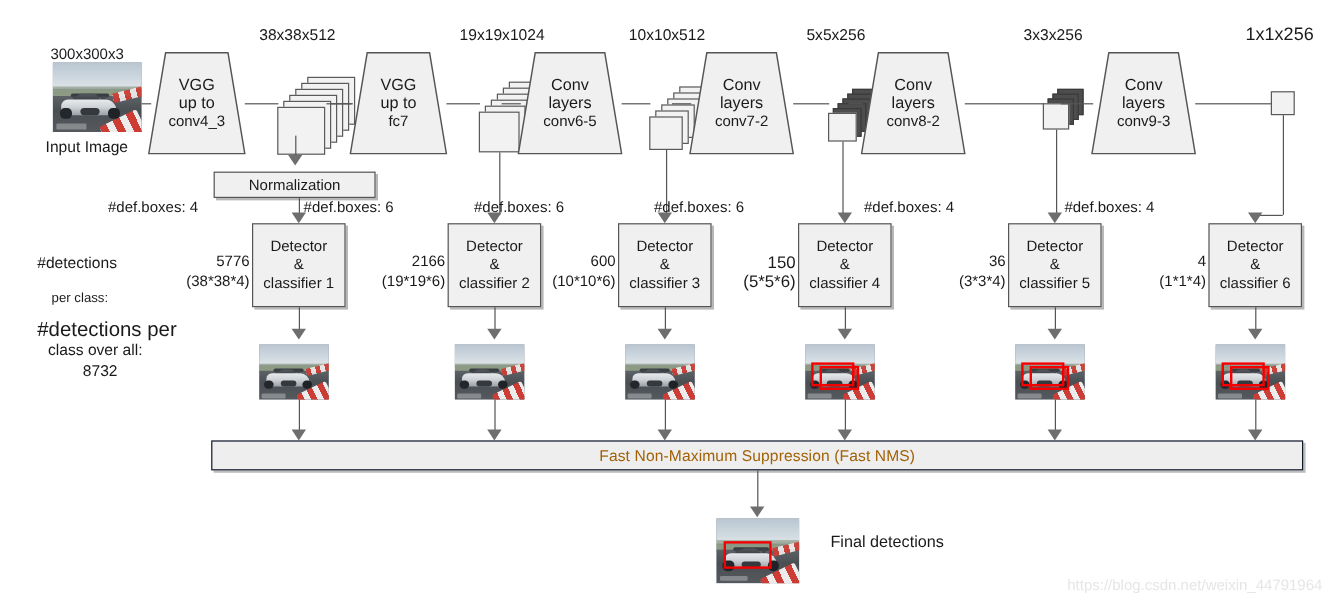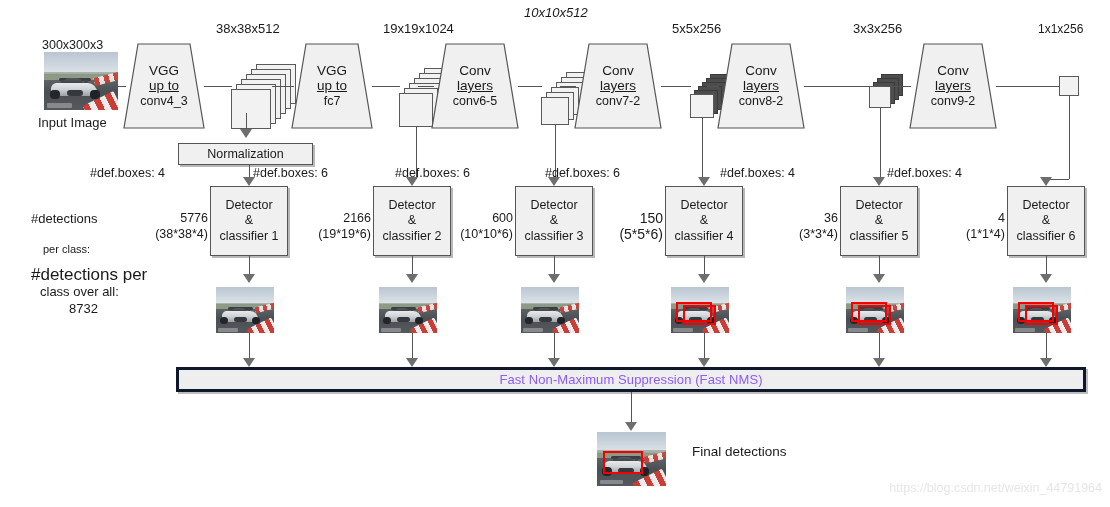--- a/index.html
+++ b/index.html
@@ -17,21 +17,21 @@
   .trap{
     position:absolute;
     display:flex;flex-direction:column;align-items:center;justify-content:center;
     background:#f0f0f0;
     color:#1a1a1a;
     font-size:13px;line-height:15.5px;
     text-align:center;
     box-sizing:border-box;
   }
   .trap .t1{font-size:13.5px;}
-  .trap .t2{font-size:13.5px;text-decoration:underline;}
+  .trap .t2{font-size:13.5px;}
   .trap .t3{font-size:12.5px;}
 
   
   .rect{
     position:absolute;box-sizing:border-box;
     background:#f0f0f0;border:1px solid #555;
     box-shadow:2px 2px 0 0 #b8b8b8;
     display:flex;align-items:center;justify-content:center;
     text-align:center;font-size:12.5px;line-height:15px;
   }
@@ -90,24 +90,24 @@
   .ph-diff{position:absolute;left:34%;bottom:16%;width:36%;height:26%;
     background:#35393d;border-radius:3px;}
   .ph-wm{position:absolute;left:4%;bottom:3%;width:34%;height:9%;
     background:rgba(255,255,255,.30);border-radius:1px;}
 
   .bbox{position:absolute;border:2px solid #f40000;box-sizing:border-box;}
 
   
   #nms-bar{
     position:absolute;box-sizing:border-box;
-    background:#eeeeee;border:3px solid #0f172a;
+    background:#eeeeee;border:1px solid #0f172a;
     box-shadow:2px 2px 0 0 #bdbdbd;
     display:flex;align-items:center;justify-content:center;
-    font-size:13px;color:#8b5cf6;letter-spacing:.1px;
+    font-size:13px;color:#a16207;letter-spacing:.1px;
   }
 
   #watermark{
     position:absolute;right:8px;bottom:12px;
     font-size:12.5px;color:#e6e6e6;white-space:nowrap;
   }
 </style>
 </head>
 <body>
 
@@ -170,21 +170,21 @@
       <div class="sheet front" style="left:0px;top:25px;width:34px;height:34px;"></div>
     </div>
     <svg style="position:absolute;left:432px;top:44px;overflow:visible;" width="86" height="84">
       <polygon points="14,0 72,0 86,84 0,84" fill="#f0f0f0" stroke="#555" stroke-width="1.2"></polygon>
     </svg>
     <div class="trap" style="left:432px;top:44px;width:86px;height:84px;background:transparent;">
       <div class="t1">Conv</div>
       <div class="t2">layers</div>
       <div class="t3">conv6-5</div>
     </div>
-    <div class="lbl" style="left:524px;top:6px;font-size:13px;font-style:italic;">10x10x512</div>
+    <div class="lbl" style="left:524px;top:22px;font-size:13px;">10x10x512</div>
     <div class="stack" style="left:541px;top:72px;width:57px;height:57px;">
       <div class="sheet" style="left:25px;top:0px;width:28px;height:28px;"></div>
       <div class="sheet" style="left:20px;top:5px;width:28px;height:28px;"></div>
       <div class="sheet" style="left:15px;top:10px;width:28px;height:28px;"></div>
       <div class="sheet" style="left:10px;top:15px;width:28px;height:28px;"></div>
       <div class="sheet" style="left:5px;top:20px;width:28px;height:28px;"></div>
       <div class="sheet front" style="left:0px;top:25px;width:28px;height:28px;"></div>
     </div>
     <svg style="position:absolute;left:575px;top:44px;overflow:visible;" width="86" height="84">
       <polygon points="14,0 72,0 86,84 0,84" fill="#f0f0f0" stroke="#555" stroke-width="1.2"></polygon>
@@ -217,23 +217,23 @@
       <div class="sheet dark" style="left:8px;top:4px;width:22px;height:22px;"></div>
       <div class="sheet dark" style="left:4px;top:8px;width:22px;height:22px;"></div>
       <div class="sheet front" style="left:0px;top:12px;width:22px;height:22px;"></div>
     </div>
     <svg style="position:absolute;left:910px;top:44px;overflow:visible;" width="86" height="84">
       <polygon points="14,0 72,0 86,84 0,84" fill="#f0f0f0" stroke="#555" stroke-width="1.2"></polygon>
     </svg>
     <div class="trap" style="left:910px;top:44px;width:86px;height:84px;background:transparent;">
       <div class="t1">Conv</div>
       <div class="t2">layers</div>
-      <div class="t3">conv9-2</div>
-    </div>
-    <div class="lbl" style="left:1038px;top:22px;font-size:12px;">1x1x256</div>
+      <div class="t3">conv9-3</div>
+    </div>
+    <div class="lbl" style="left:1038px;top:22px;font-size:15px;">1x1x256</div>
     <div class="stack" style="left:1059px;top:76px;width:24px;height:24px;">
       <div class="sheet front" style="left:0px;top:0px;width:20px;height:20px;"></div>
     </div>
     <div class="hline" style="left:118px;top:86px;width:8px;"></div>
     <div class="hline" style="left:204px;top:86px;width:28px;"></div>
     <div class="hline" style="left:272px;top:86px;width:21px;"></div>
     <div class="hline" style="left:372px;top:86px;width:28px;"></div>
     <div class="hline" style="left:518px;top:86px;width:24px;"></div>
     <div class="hline" style="left:661px;top:86px;width:30px;"></div>
     <div class="hline" style="left:804px;top:86px;width:66px;"></div>

